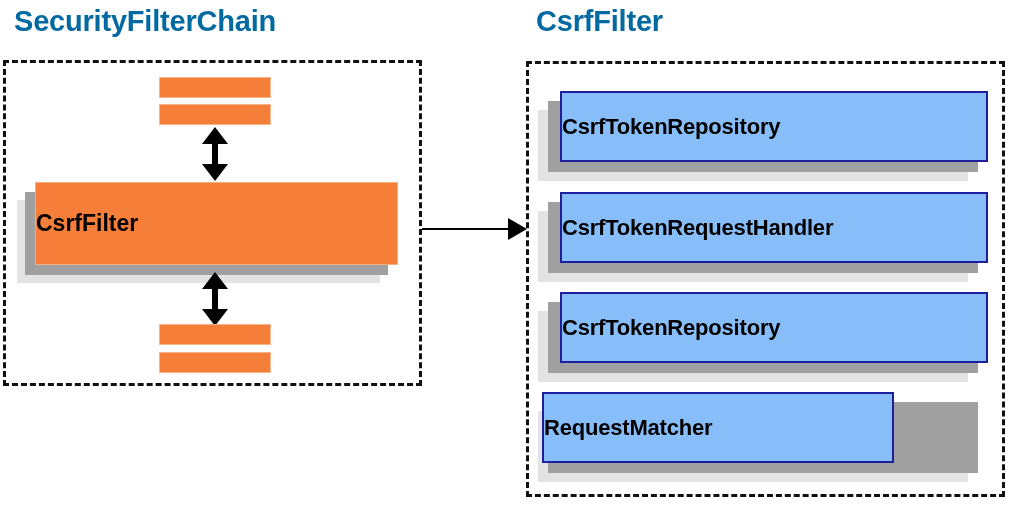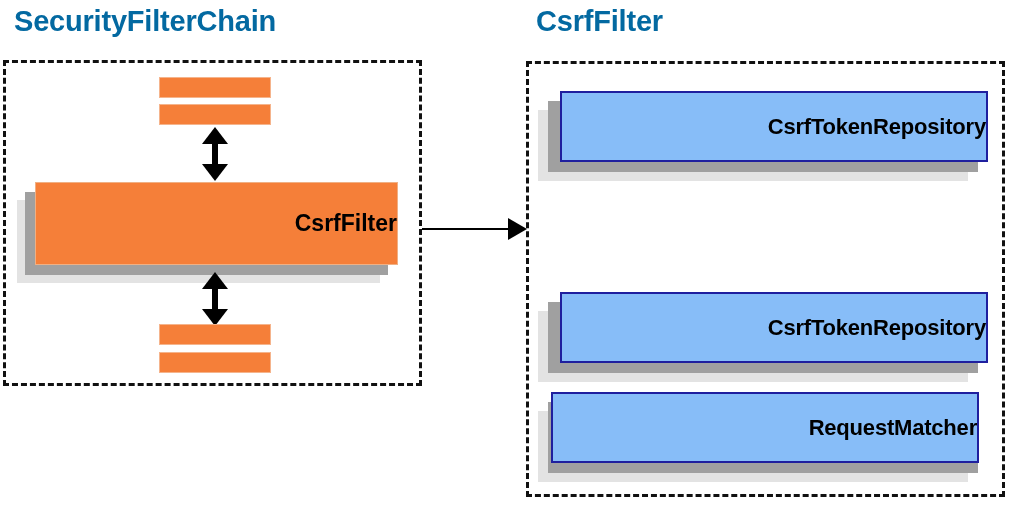--- a/index.html
+++ b/index.html
@@ -43,21 +43,21 @@
   }
   .shadow-dark {
     position: absolute;
     background: #a0a0a0;
   }
   .face {
     position: absolute;
     box-sizing: border-box;
     display: flex;
     align-items: center;
-    justify-content: flex-end;
+    justify-content: flex-start;
     font-family: "Liberation Sans", sans-serif;
     font-weight: bold;
     color: #000000;
   }
   .face.orange {
     background: #f57f39;
     border: 1px solid #f0b084;
   }
   .face.blue {
     background: #87bdf8;
@@ -155,30 +155,37 @@
   <div class="dashed-box" style="left:526px; top:61px; width:479px; height:436px;"></div>
 
   <div class="node" style="left:538px; top:91px; width:450px; height:90px;">
     <div class="shadow-light" style="left:0px; top:19px; width:430px; height:71px;"></div>
     <div class="shadow-dark" style="left:10px; top:10px; width:430px; height:71px;"></div>
     <div class="face blue label-blue" style="left:22px; top:0px; width:428px; height:71px;">
       <span>CsrfTokenRepository</span>
     </div>
   </div>
 
+  <div class="node" style="left:538px; top:192px; width:450px; height:90px;">
+    <div class="shadow-light" style="left:0px; top:19px; width:430px; height:71px;"></div>
+    <div class="shadow-dark" style="left:10px; top:10px; width:430px; height:71px;"></div>
+    <div class="face blue label-blue" style="left:22px; top:0px; width:428px; height:71px;">
+      <span>CsrfTokenRequestHandler</span>
+    </div>
+  </div>
 
   <div class="node" style="left:538px; top:292px; width:450px; height:90px;">
     <div class="shadow-light" style="left:0px; top:19px; width:430px; height:71px;"></div>
     <div class="shadow-dark" style="left:10px; top:10px; width:430px; height:71px;"></div>
     <div class="face blue label-blue" style="left:22px; top:0px; width:428px; height:71px;">
       <span>CsrfTokenRepository</span>
     </div>
   </div>
 
   <div class="node" style="left:538px; top:392px; width:450px; height:90px;">
     <div class="shadow-light" style="left:0px; top:19px; width:430px; height:71px;"></div>
     <div class="shadow-dark" style="left:10px; top:10px; width:430px; height:71px;"></div>
-    <div class="face blue label-blue" style="left:13px; top:0px; width:428px; height:71px;">
+    <div class="face blue label-blue" style="left:4px; top:0px; width:352px; height:71px;">
       <span>RequestMatcher</span>
     </div>
   </div>
 
 </div>
 
 </body></html>

